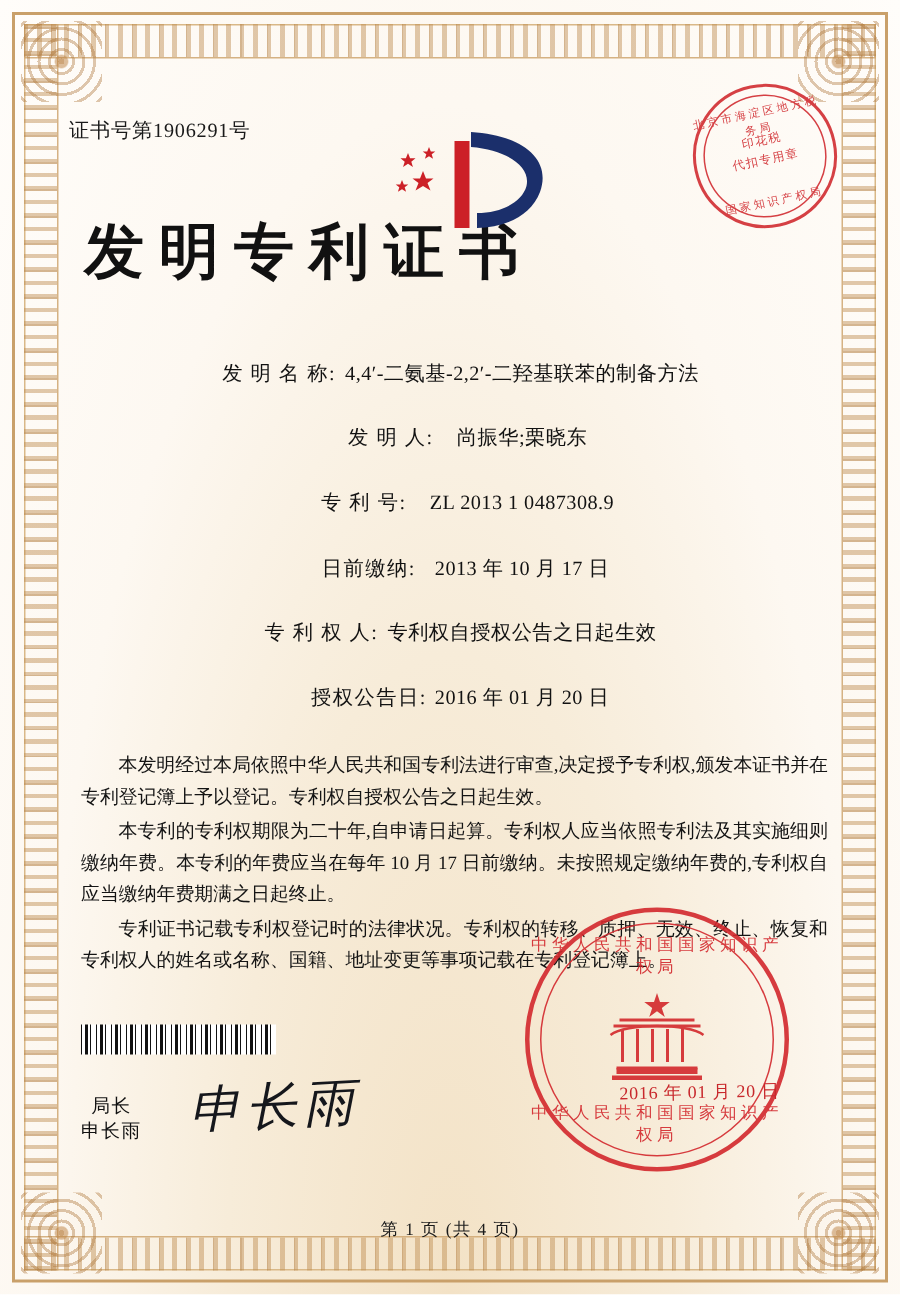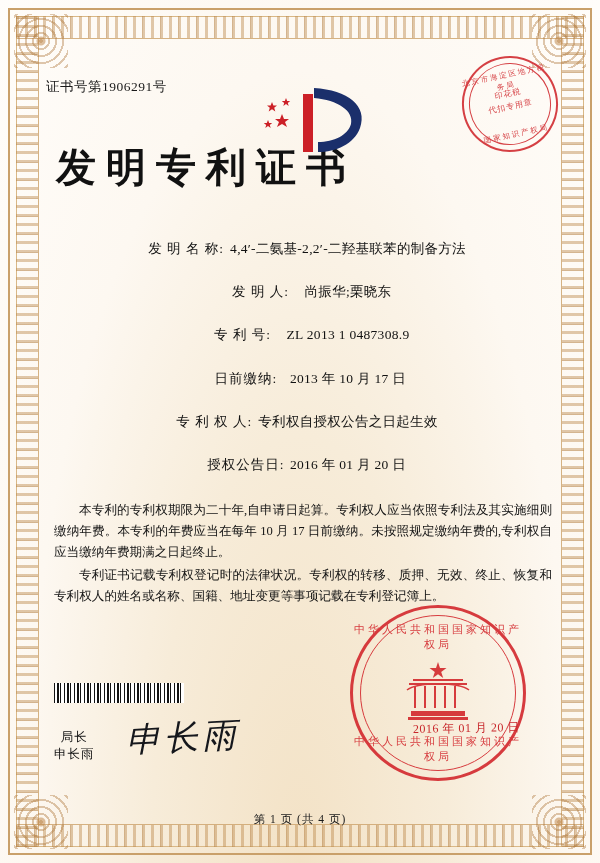--- a/index.html
+++ b/index.html
@@ -359,20 +359,21 @@
       </div>
       <div class="field">
         <span class="k">专 利 权 人:</span><span class="v">专利权自授权公告之日起生效</span>
       </div>
       <div class="field">
         <span class="k">授权公告日:</span><span class="v">2016 年 01 月 20 日</span>
       </div>
     </div>
 
     <div class="paras">
+      <div class="para">本发明经过本局依照中华人民共和国专利法进行审查,决定授予专利权,颁发本证书并在专利登记簿上予以登记。专利权自授权公告之日起生效。</div>
       <div class="para">本专利的专利权期限为二十年,自申请日起算。专利权人应当依照专利法及其实施细则缴纳年费。本专利的年费应当在每年 10 月 17 日前缴纳。未按照规定缴纳年费的,专利权自应当缴纳年费期满之日起终止。</div>
       <div class="para">专利证书记载专利权登记时的法律状况。专利权的转移、质押、无效、终止、恢复和专利权人的姓名或名称、国籍、地址变更等事项记载在专利登记簿上。</div>
     </div>
 
     <div class="barcode"></div>
 
     <div class="signature-block">
       <div class="sig-label">局长</div>
       <div class="sig-label">申长雨</div>
       <div class="sig-hand">申长雨</div>

